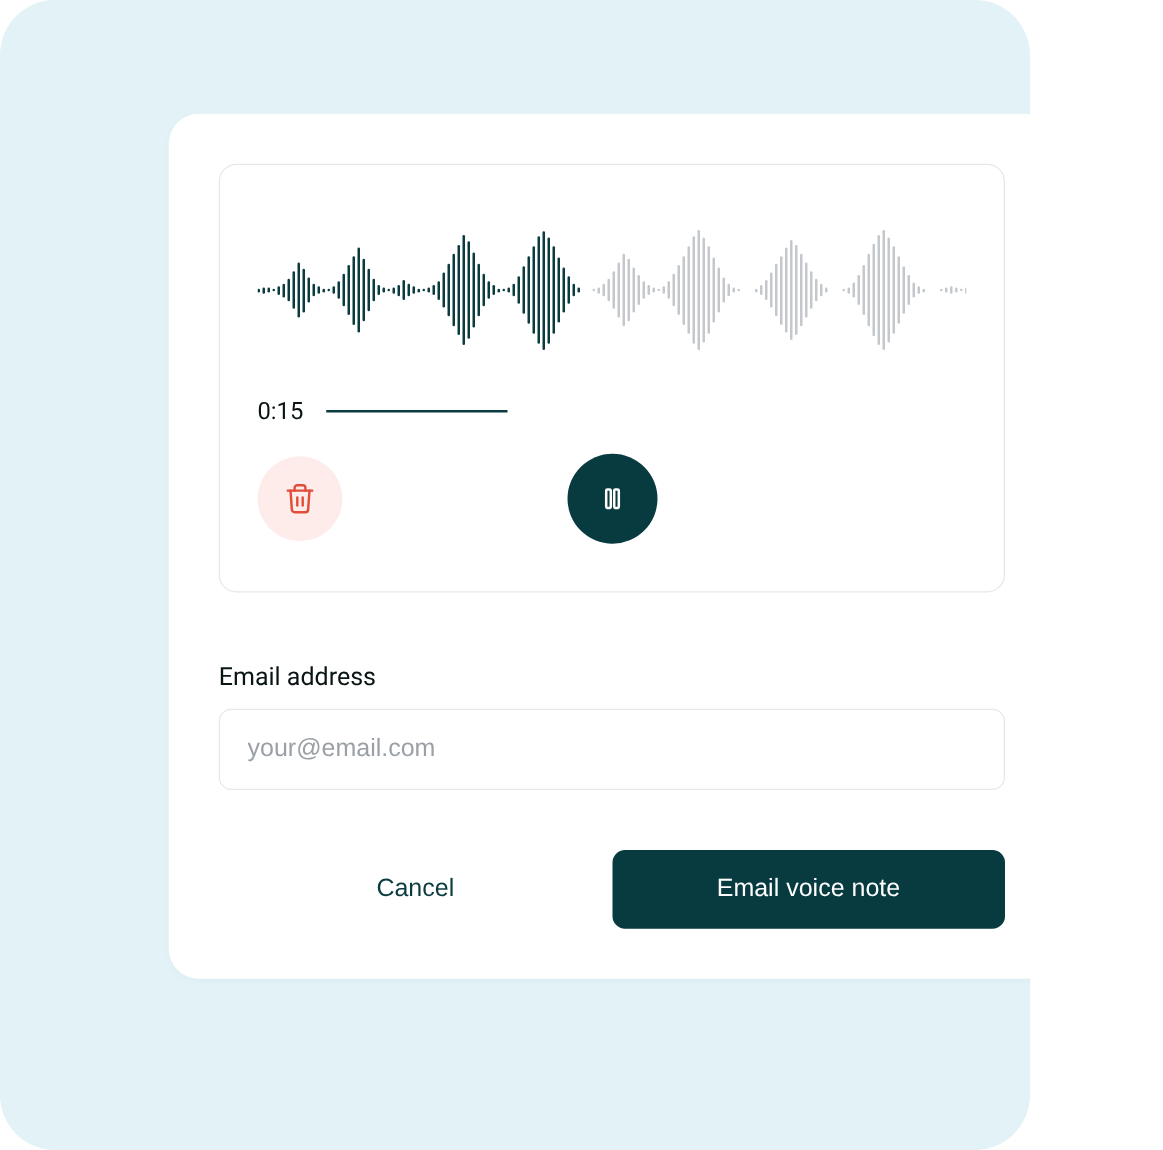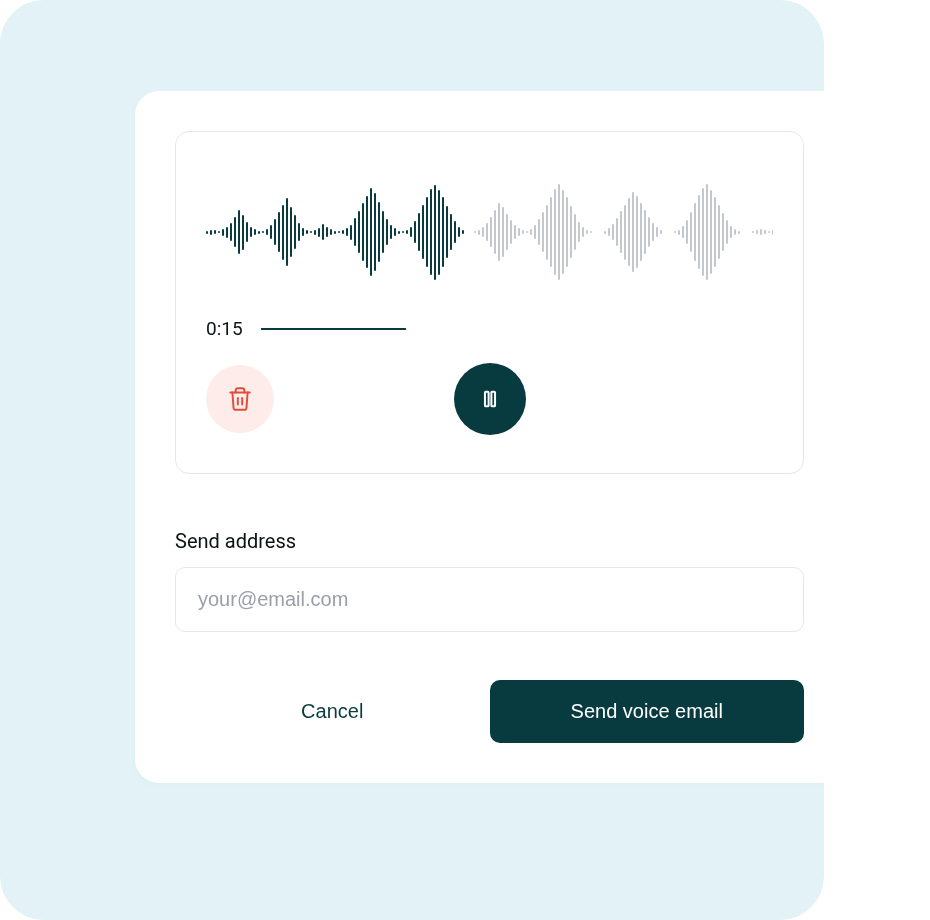--- a/index.html
+++ b/index.html
@@ -324,21 +324,21 @@
         </button>
         <button class="pause-btn">
           <svg width="22" height="22" viewBox="0 0 24 24" fill="none" stroke="#fff" stroke-width="2.2" stroke-linecap="round">
             <rect x="6.5" y="4" width="4" height="16" rx="1"></rect>
             <rect x="13.5" y="4" width="4" height="16" rx="1"></rect>
           </svg>
         </button>
       </div>
     </div>
 
-    <label class="form-label">Send address</label>
+    <label class="form-label">Email address</label>
     <input type="email" class="email-input" placeholder="your@email.com" style="">
 
     <div class="button-row">
       <button class="cancel-btn">Cancel</button>
-      <button class="send-btn">Send voice email</button>
+      <button class="send-btn">Email voice note</button>
     </div>
   </div>
 </div>
 
 </body></html>

